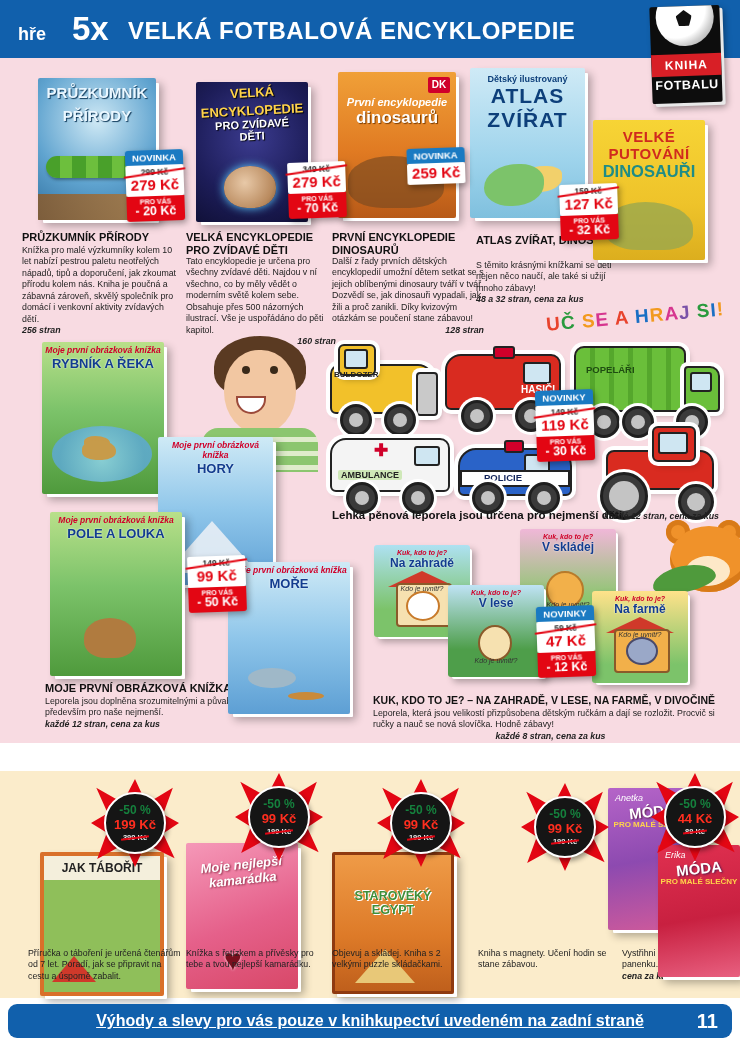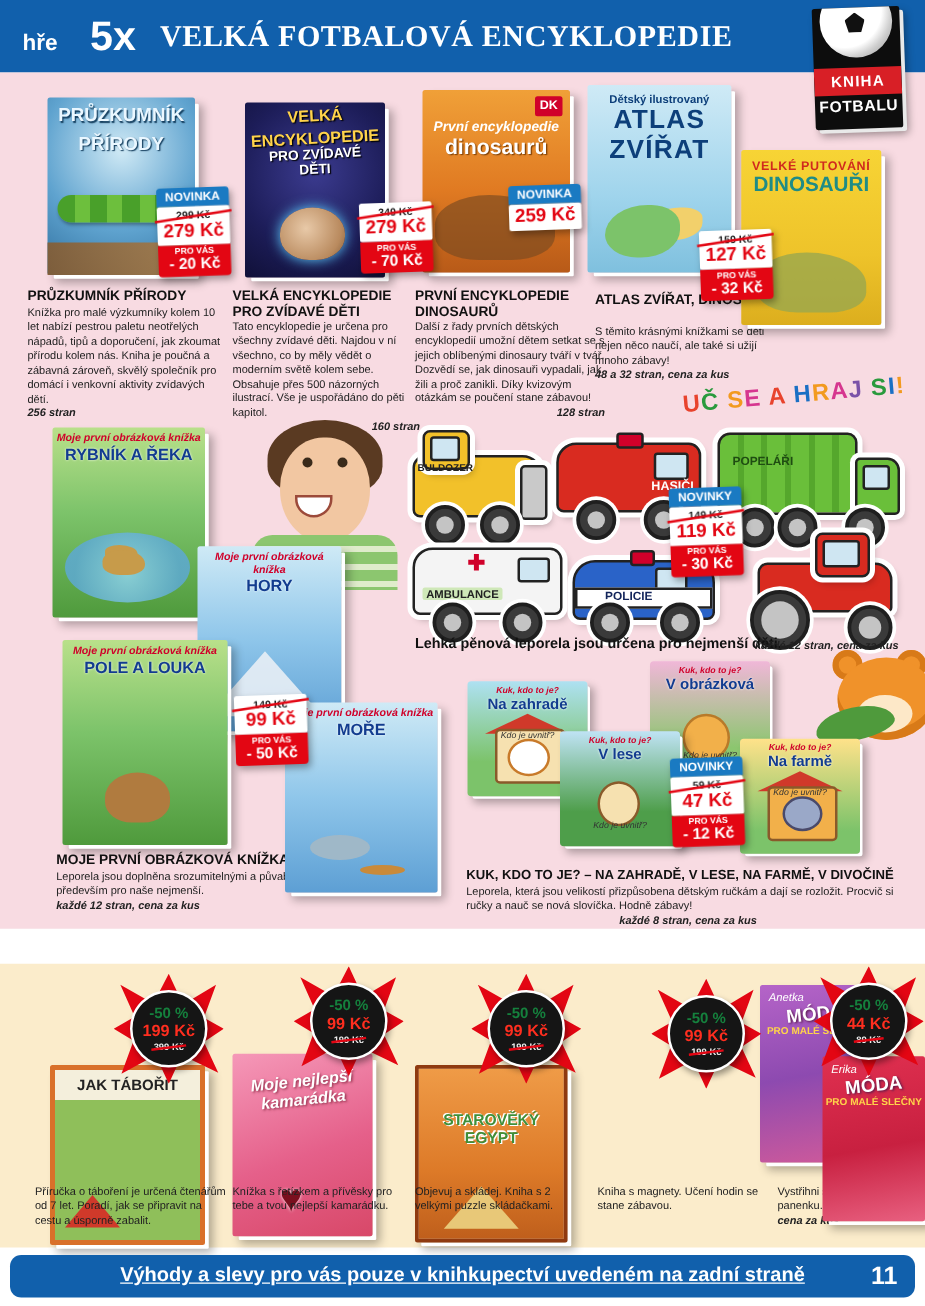--- a/index.html
+++ b/index.html
@@ -12,21 +12,21 @@
   .banner{position:absolute;left:0;top:743px;width:740px;height:28px;background:#e30613;border-top:2px solid #c10010;
           color:#fff;font-weight:bold;font-size:17px;letter-spacing:7px;text-align:center;line-height:28px;}
   .cream{position:absolute;left:0;top:771px;width:740px;height:227px;background:#fbeccb;}
   .footer{position:absolute;left:8px;top:1004px;width:724px;height:34px;background:#1160ac;border-radius:9px;
           color:#fff;font-weight:bold;font-size:16px;line-height:34px;text-align:center;text-decoration:underline;}
   .footer .pagenum{position:absolute;right:14px;top:0;font-size:20px;}
 
   
   .h-tag{position:absolute;left:18px;top:24px;color:#fff;font-weight:bold;font-size:18px;}
   .h-count{position:absolute;left:72px;top:10px;color:#fff;font-weight:bold;font-size:33px;}
-  .h-title{position:absolute;left:128px;top:17px;color:#fff;font-weight:bold;font-size:24px;letter-spacing:.5px;font-family:Liberation Serif, serif;}
+  .h-title{position:absolute;left:128px;top:17px;color:#fff;font-weight:bold;font-size:24px;letter-spacing:.5px;}
   .cornerbook{position:absolute;left:651px;top:6px;width:70px;height:97px;background:#0d0d0d;border-radius:2px;
               transform:rotate(-2deg);box-shadow:3px 3px 0 #e9e9e9,4px 5px 7px rgba(0,0,0,.4);z-index:9;overflow:hidden;}
   .cornerbook .ball{position:absolute;left:6px;top:-18px;width:58px;height:58px;border-radius:50%;
               background:radial-gradient(circle at 35% 35%,#fff 55%,#cfcfcf 70%,#888 100%);}
   .cornerbook .ball::after{content:'';position:absolute;left:20px;top:22px;width:16px;height:16px;background:#111;
               clip-path:polygon(50% 0,100% 38%,81% 100%,19% 100%,0 38%);}
   .cornerbook .redband{position:absolute;left:0;top:48px;width:100%;height:22px;background:#d81f26;
               color:#fff;font-weight:bold;font-size:12px;text-align:center;line-height:22px;letter-spacing:1px;}
   .cornerbook .btm{position:absolute;left:0;top:72px;width:100%;text-align:center;color:#fff;font-weight:bold;font-size:12.5px;letter-spacing:.5px;}
 
@@ -52,21 +52,21 @@
   .cover3 .s{color:#fff;font-size:11px;font-style:italic;margin-top:24px;}
   .cover3 .b{color:#fff;font-size:17px;text-shadow:1px 1px 1px #7a3c00;}
   .dino-sil{position:absolute;left:10px;bottom:10px;width:96px;height:52px;background:#7a4a20;border-radius:50% 60% 40% 40%;opacity:.65;}
 
   .cover4{background:linear-gradient(180deg,#cfeaf6 0%,#9fd4ec 60%,#7fc0de 100%);}
   .cover4 .s{color:#0d3f7a;font-size:9px;margin-top:6px;}
   .cover4 .b{color:#0d3f7a;font-size:21px;letter-spacing:1px;}
   .map-blob{position:absolute;left:14px;bottom:12px;width:60px;height:42px;background:#7cc36a;border-radius:60% 40% 55% 45%;box-shadow:26px -6px 0 -8px #f2d06b;}
 
   .cover5{background:linear-gradient(180deg,#f7d435 0%,#eec32a 60%,#dcae1e 100%);}
-  .cover5 .s{color:#d02a1e;font-size:10px;margin-top:8px;letter-spacing:.5px;}
+  .cover5 .s{color:#d02a1e;font-size:15px;margin-top:8px;letter-spacing:.5px;}
   .cover5 .b{color:#1f8c86;font-size:16.5px;}
   .dino-y{position:absolute;left:12px;bottom:10px;width:88px;height:48px;background:#9aa84e;border-radius:55% 65% 40% 45%;opacity:.8;}
 
   .coverG{background:linear-gradient(180deg,#b9e08a 0%,#7cc36a 45%,#4f9a3c 100%);}
   .coverB{background:linear-gradient(180deg,#cfeaf6 0%,#8fc6ea 50%,#5d9fd4 100%);}
   .brand{display:block;text-align:center;color:#d0002a;font-weight:bold;font-style:italic;font-size:8.5px;line-height:1.15;margin-top:4px;}
   .pbtitle{display:block;text-align:center;color:#123c8f;font-weight:bold;font-size:13px;text-shadow:0 0 2px #fff;}
   .pond{position:absolute;left:10px;bottom:12px;width:100px;height:56px;background:radial-gradient(circle at 50% 60%,#8fd4ea 0%,#5da9d4 70%);border-radius:50%;opacity:.85;}
   .duck{position:absolute;left:40px;bottom:34px;width:34px;height:20px;background:#c79b4a;border-radius:50% 60% 45% 45%;box-shadow:-2px -8px 0 -4px #c79b4a;}
   .mtn{position:absolute;left:8px;bottom:12px;width:0;height:0;border-left:46px solid transparent;border-right:46px solid transparent;border-bottom:52px solid #e8eef5;opacity:.9;}
@@ -392,21 +392,21 @@
   <div class="kuk" style="left:374px;top:545px;background:linear-gradient(180deg,#aee1f2 0%,#7cc36a 70%);">
     <span class="kuk-tag">Kuk, kdo to je?</span>
     <span class="kuk-title">Na zahradě</span>
     <div class="kuk-roof"></div>
     <div class="kuk-win"></div>
     <div class="blob" style="left:32px;top:46px;width:30px;height:26px;background:#fff;border:2px solid #c87a2a;"></div>
     <span class="kuk-q" style="top:40px;">Kdo je uvnitř?</span>
   </div>
   <div class="kuk" style="left:520px;top:529px;background:linear-gradient(180deg,#f0b7d8 0%,#8cc66f 75%);">
     <span class="kuk-tag">Kuk, kdo to je?</span>
-    <span class="kuk-title">V obrázková</span>
+    <span class="kuk-title">V skládej</span>
     <div class="blob" style="left:26px;top:42px;width:34px;height:34px;background:#f2b04a;border:2px solid #b87a2a;"></div>
     <span class="kuk-q" style="top:72px;">Kdo je uvnitř?</span>
   </div>
   <div class="kuk" style="left:448px;top:585px;z-index:3;background:linear-gradient(180deg,#bfe3f5 0%,#4e9e4a 70%);">
     <span class="kuk-tag">Kuk, kdo to je?</span>
     <span class="kuk-title">V lese</span>
     <div class="blob" style="left:30px;top:40px;width:30px;height:32px;background:#f6e1b0;border:2px solid #8a5a2a;"></div>
     <span class="kuk-q" style="top:72px;">Kdo je uvnitř?</span>
   </div>
   <div class="kuk" style="left:592px;top:591px;z-index:3;background:linear-gradient(180deg,#ffe28a 0%,#7cc36a 80%);">

